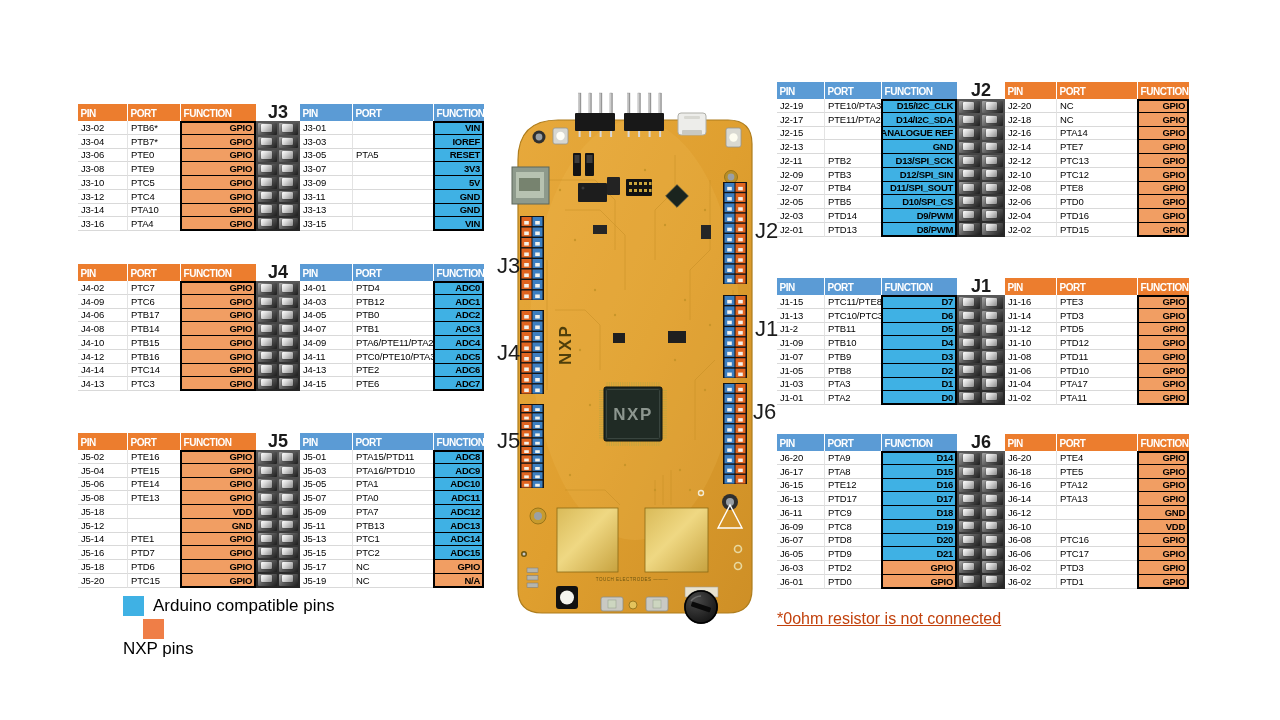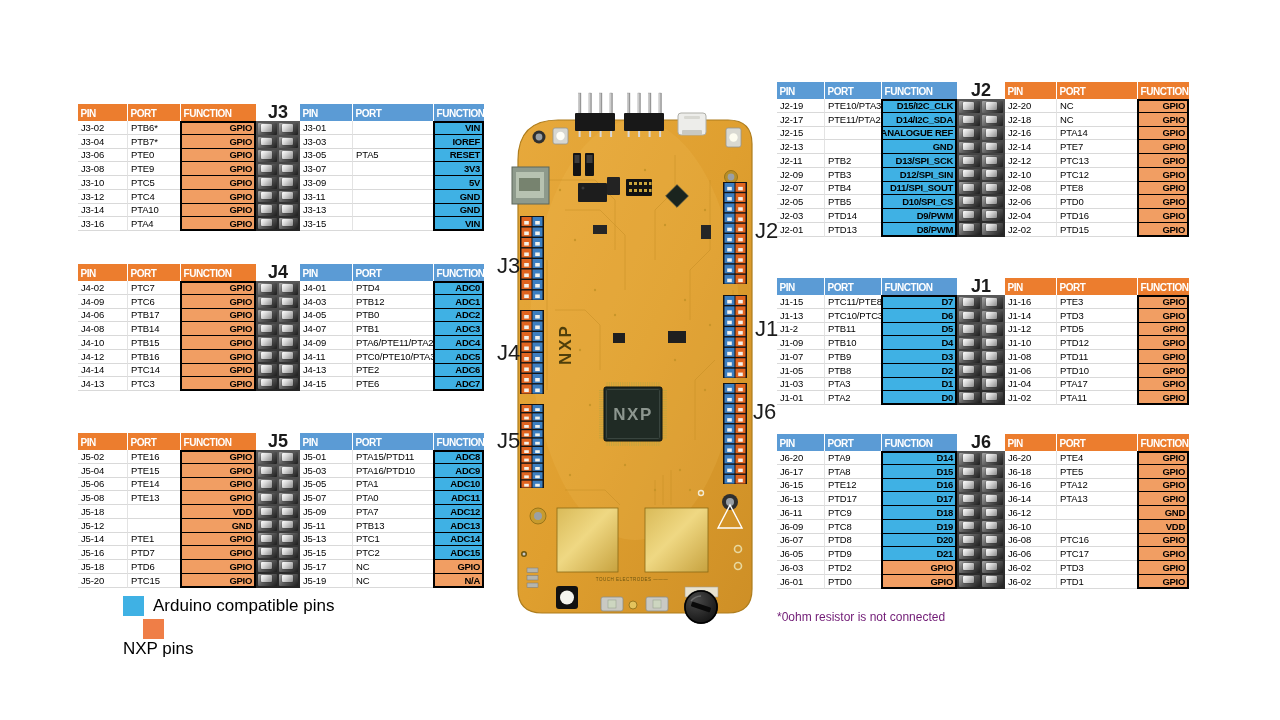--- a/index.html
+++ b/index.html
@@ -49,21 +49,21 @@
   }
   .socket .sq{
     position:absolute;left:18%;top:12%;width:55%;height:62%;border-radius:1px;
     background:linear-gradient(135deg,#ffffff 0%,#d8d8d8 40%,#8a8a8a 100%);
     box-shadow:0 0 1px #000;
   }
   
   .legend-row{position:absolute;display:flex;align-items:center;}
   .legend-swatch{width:21px;height:20px;margin-right:9px;}
   .legend-label{font-size:17px;color:#000;}
-  .note{position:absolute;font-size:12px;color:#701a75;}
+  .note{position:absolute;font-size:16px;color:#c2410c;text-decoration:underline;}
   .board-label{position:absolute;font-size:22px;color:#1c1c1c;}
 </style>
 </head>
 <body>
 
 <div id="groups-root">
     <div class="group" style="left: 78px; top: 104px;">
       <div class="tbl" style="left: 0px; width: 178px; display: grid; grid-template-columns: 50px 53px 75px; grid-auto-rows: 13.75px; grid-template-rows: 17px;">
         <div class="hcell orange">PIN</div>
         <div class="hcell orange">PORT</div>

